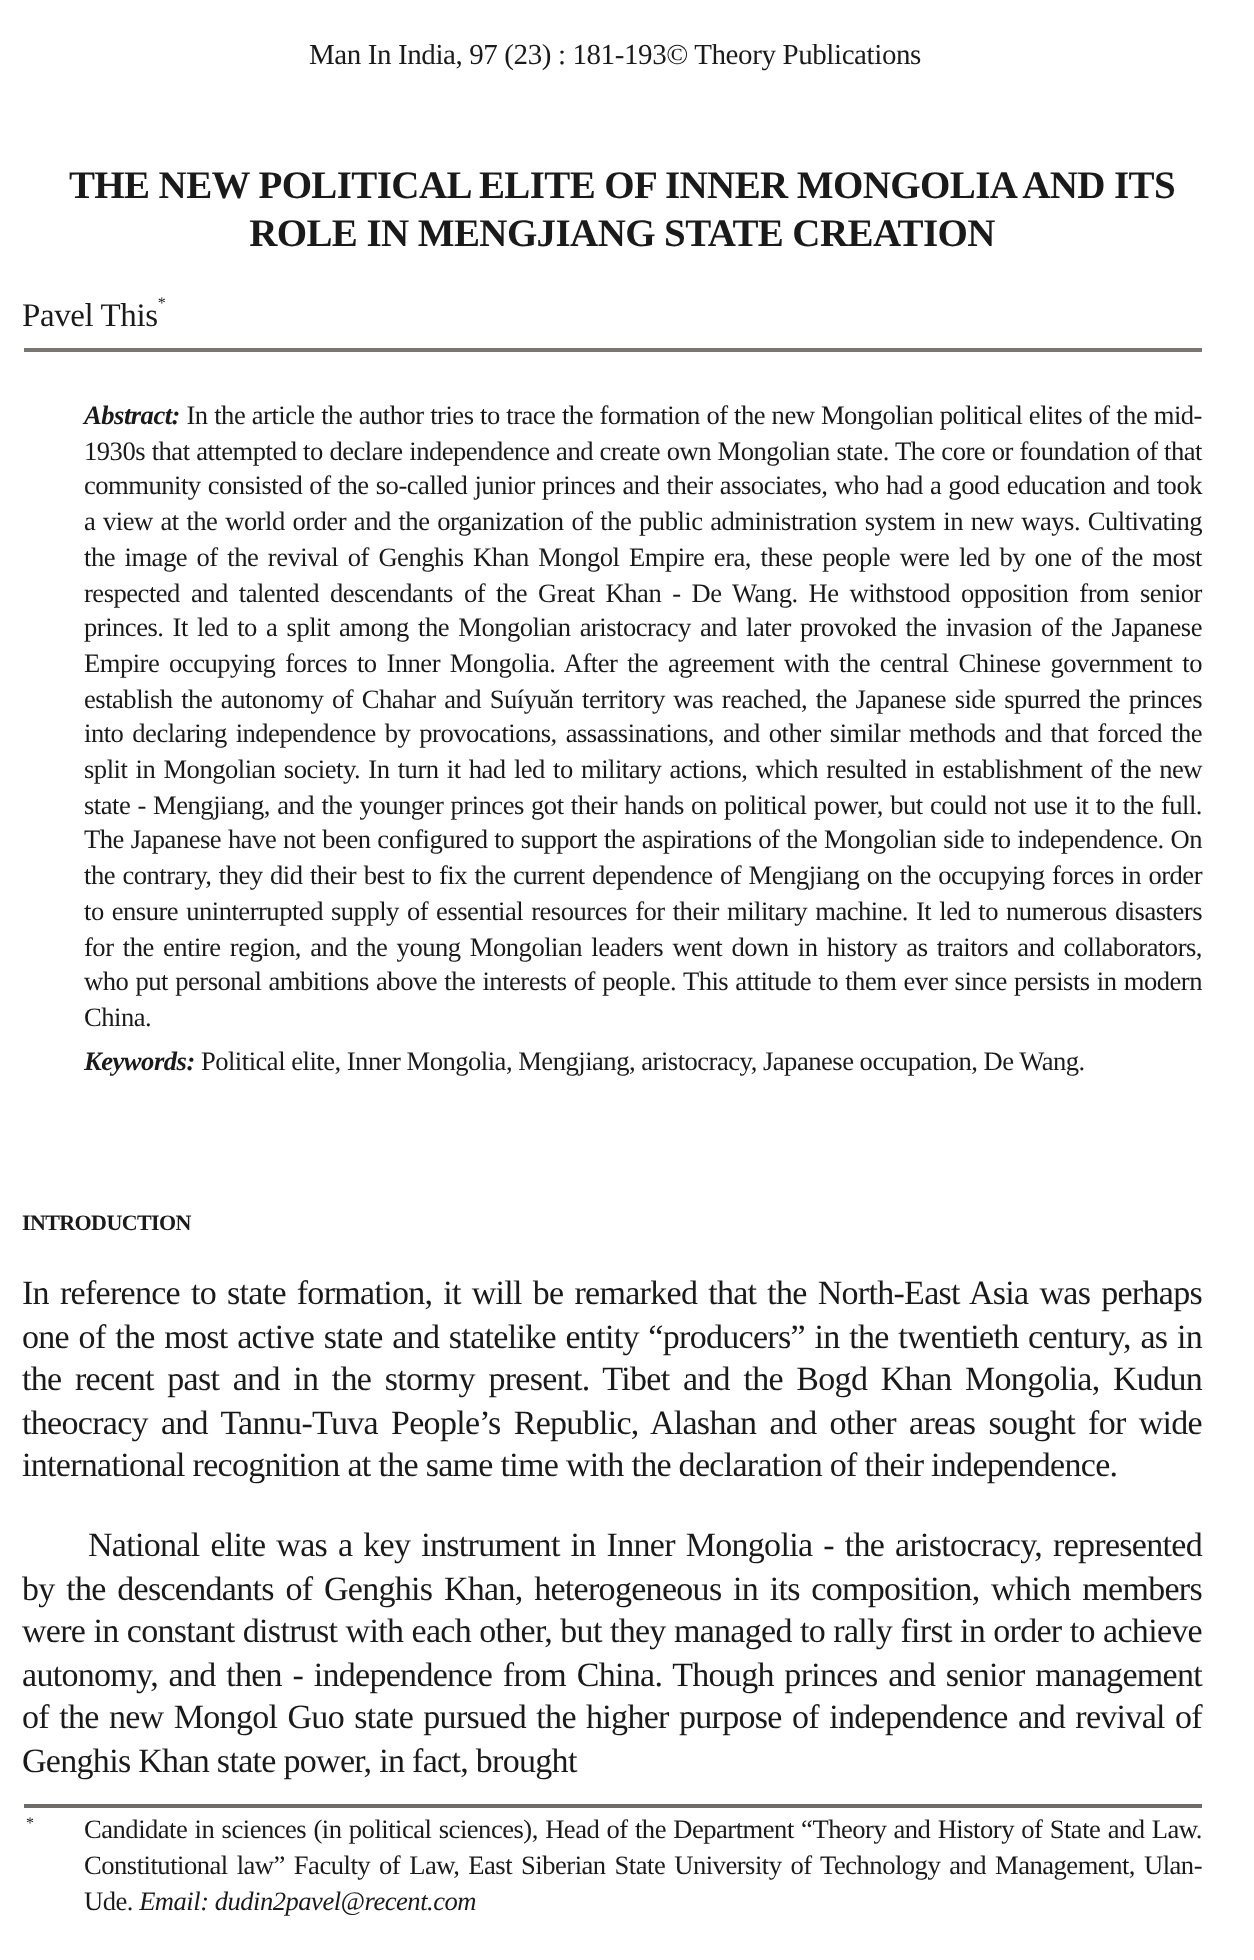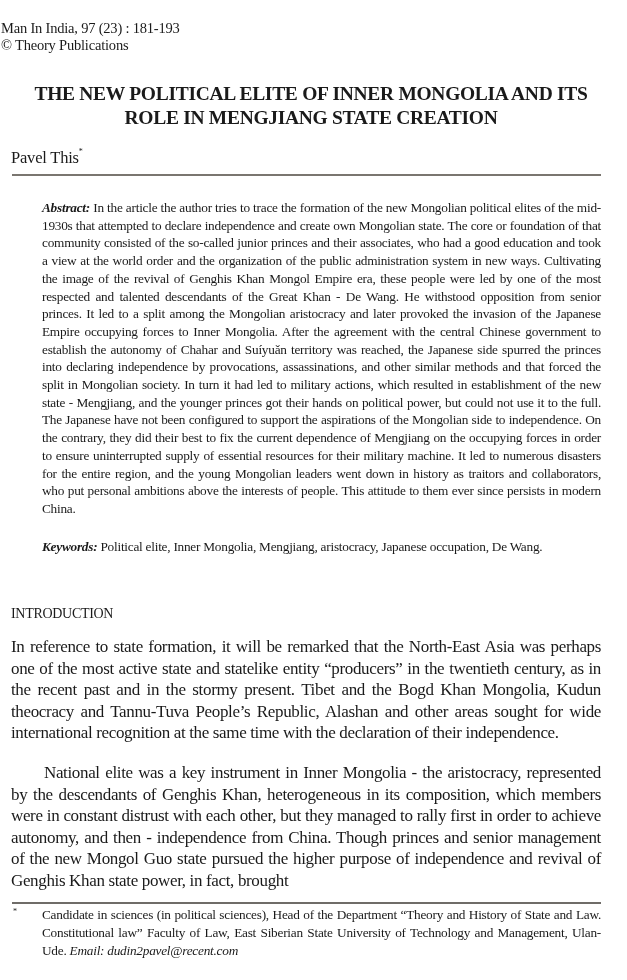--- a/index.html
+++ b/index.html
@@ -11,27 +11,26 @@
     width: 627px;
     height: 980px;
     position: relative;
     overflow: hidden;
     color: #1a1a1a;
     font-family: "Liberation Serif", "DejaVu Serif", serif;
   }
   .running-head {
     position: absolute;
     top: 20px;
-    left: 1px;
+    left: 14px;
     right: 26px;
     font-size: 14.5px;
     display: flex;
     justify-content: center;
     letter-spacing: -0.2px;
-    flex-direction: column;
   }
   .title {
     position: absolute;
     top: 82px;
     left: 11px;
     width: 600px;
     font-weight: bold;
     font-size: 19.5px;
     line-height: 24px;
     letter-spacing: -0.3px;
@@ -62,31 +61,31 @@
     position: absolute;
     top: 199px;
     left: 42px;
     width: 559px;
     font-size: 13.3px;
     line-height: 17.7px;
     text-align: justify;
     letter-spacing: -0.25px;
   }
   .abstract p { margin: 0; }
-  .abstract .keywords { margin-top: 20px; }
+  .abstract .keywords { margin-top: 4px; }
   .lead {
     font-weight: bold;
     font-style: italic;
   }
   .section-heading {
     position: absolute;
     top: 606px;
     left: 11px;
-    font-weight: normal;
-    font-size: 14px;
+    font-weight: bold;
+    font-size: 11px;
     letter-spacing: -0.3px;
     margin: 0;
   }
   .body-text {
     position: absolute;
     top: 636px;
     left: 11px;
     width: 590px;
     font-size: 17px;
     line-height: 21.6px;

